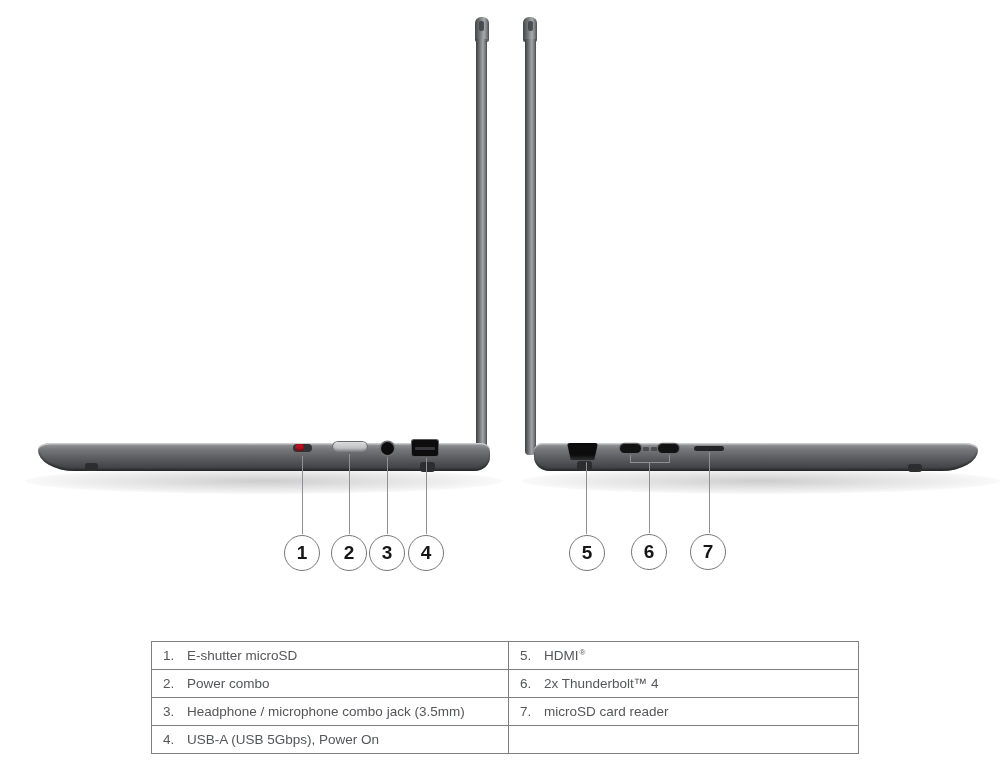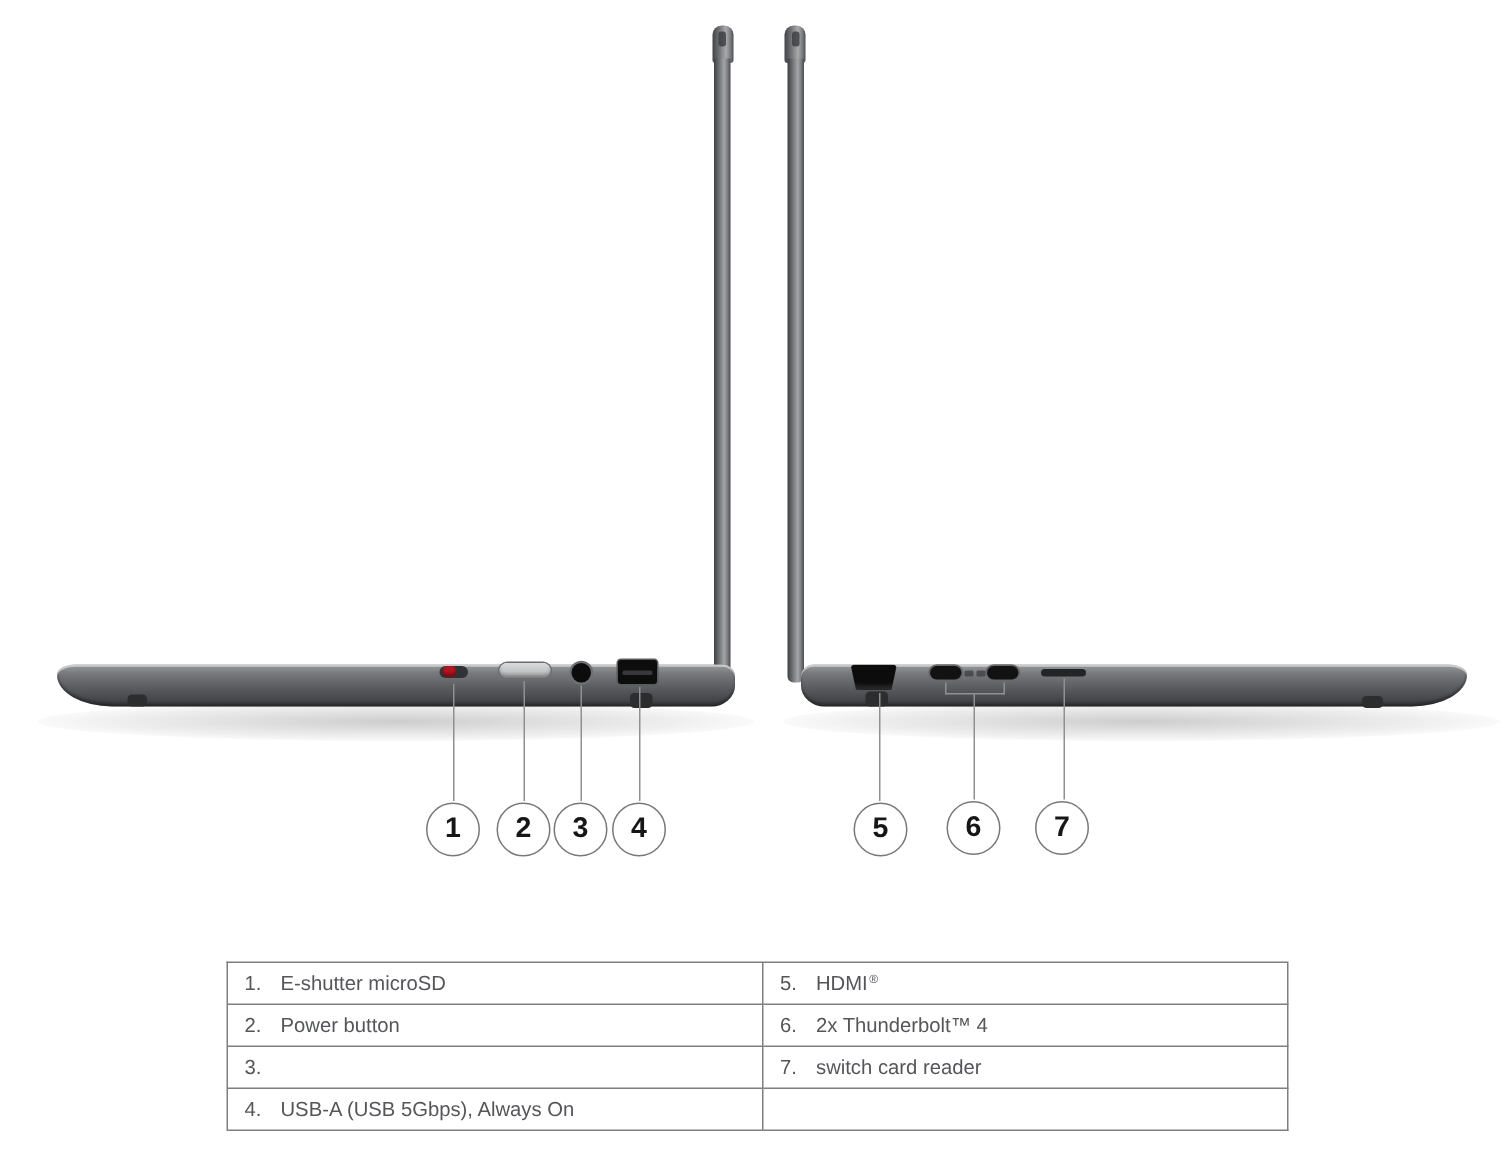--- a/index.html
+++ b/index.html
@@ -151,36 +151,37 @@
     <span class="num">1.</span>
     <span class="lbl">E-shutter microSD</span>
   </div>
   <div class="cell">
     <span class="num">5.</span>
     <span class="lbl"><span>HDMI</span><sup>®</sup></span>
   </div>
 
   <div class="cell">
     <span class="num">2.</span>
-    <span class="lbl">Power button</span>
+    <span class="lbl">Power combo</span>
   </div>
   <div class="cell">
     <span class="num">6.</span>
     <span class="lbl"><span>2x Thunderbolt™ 4</span><sup></sup></span>
   </div>
 
   <div class="cell">
     <span class="num">3.</span>
+    <span class="lbl">Headphone / microphone combo jack (3.5mm)</span>
   </div>
   <div class="cell">
     <span class="num">7.</span>
-    <span class="lbl"><span>switch card reader</span><sup></sup></span>
+    <span class="lbl"><span>microSD card reader</span><sup></sup></span>
   </div>
 
   <div class="cell">
     <span class="num">4.</span>
-    <span class="lbl">USB-A (USB 5Gbps), Always On</span>
+    <span class="lbl">USB-A (USB 5Gbps), Power On</span>
   </div>
   <div class="cell">
     <span class="num"></span>
     <span class="lbl"><span></span><sup></sup></span>
   </div>
 </div>
 
 </body></html>

